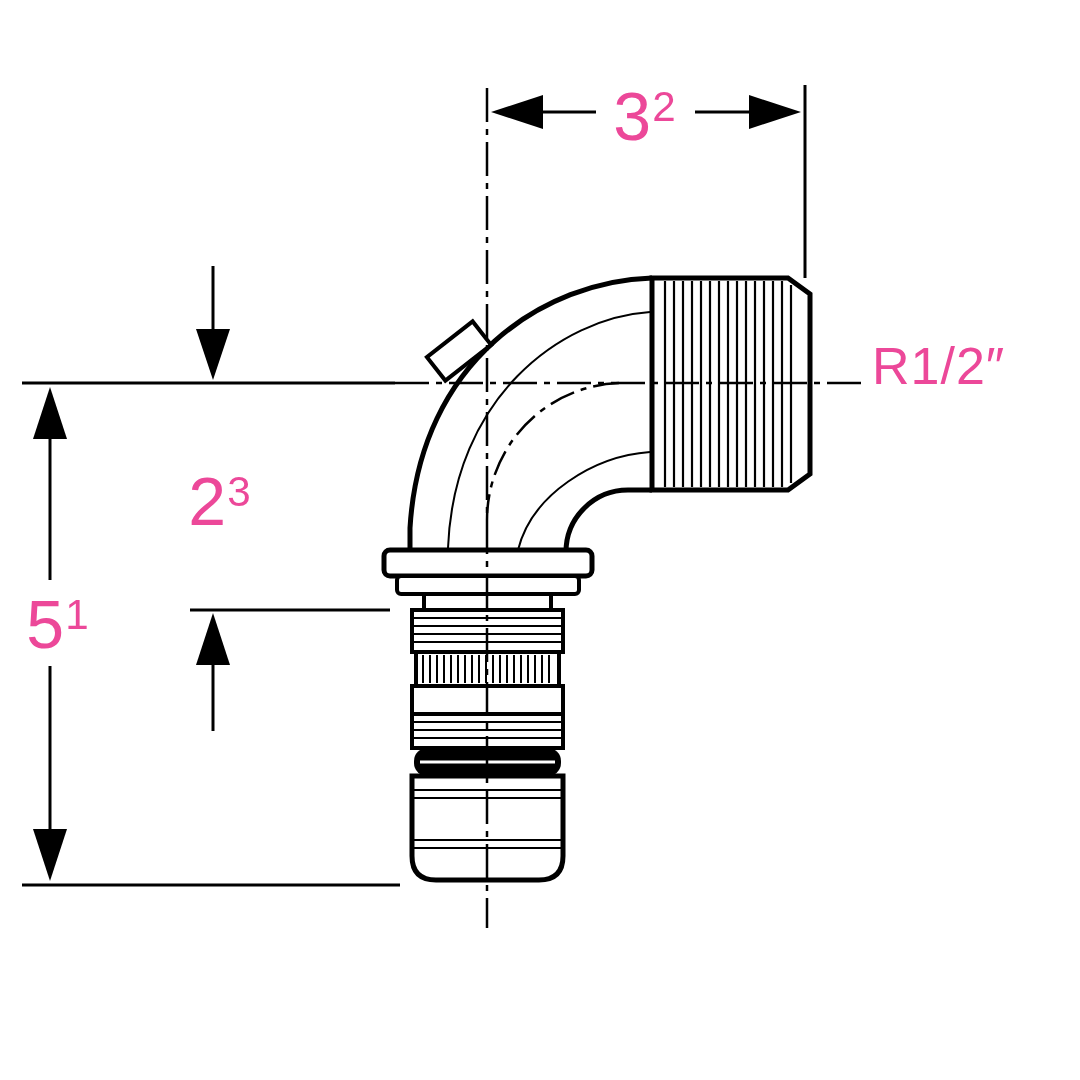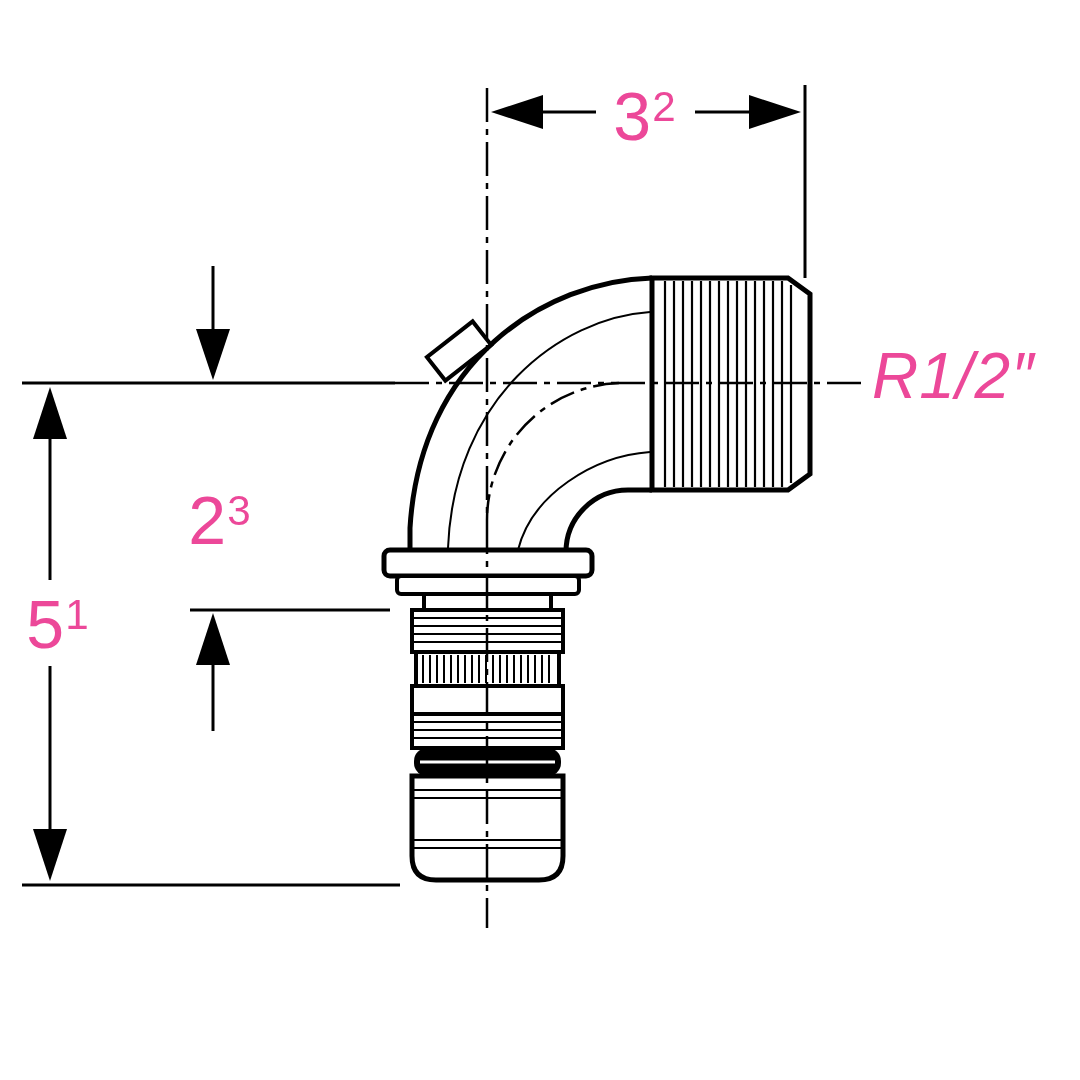--- a/index.html
+++ b/index.html
@@ -5,23 +5,23 @@
   * { margin:0; padding:0; box-sizing:border-box; }
   html,body { width:1080px; height:1080px; background:#ffffff; font-family:"Liberation Sans", sans-serif; }
   .canvas { position:relative; width:1080px; height:1080px; background:#ffffff; overflow:hidden; }
   svg.drawing { position:absolute; left:0; top:0; width:1080px; height:1080px; }
   .label {
     position:absolute; color:#ec4899; font-size:68px; line-height:1;
     transform:translate(-50%,-50%); white-space:nowrap; letter-spacing:1px;
   }
   .label sup { font-size:0.62em; position:relative; top:-0.45em; vertical-align:baseline; }
   .label-width    { left:645px; top:116px; }
-  .label-upper    { left:220px; top:520px; }
+  .label-upper    { left:220px; top:501px; }
   .label-total    { left:58px;  top:624px; background:#ffffff; padding:4px 2px; }
-  .label-thread   { left:872px; top:376px; transform:translate(0,-50%); font-size:64px;font-style:italic; }
+  .label-thread   { left:872px; top:366px; transform:translate(0,-50%); font-size:52px; }
   .label-diameter { left:489px; top:962px; font-size:66px; }
 </style>
 </head>
 <body>
 
 <div class="canvas">
 
   <svg class="drawing" viewBox="0 0 1080 1080">
 
     <g>

